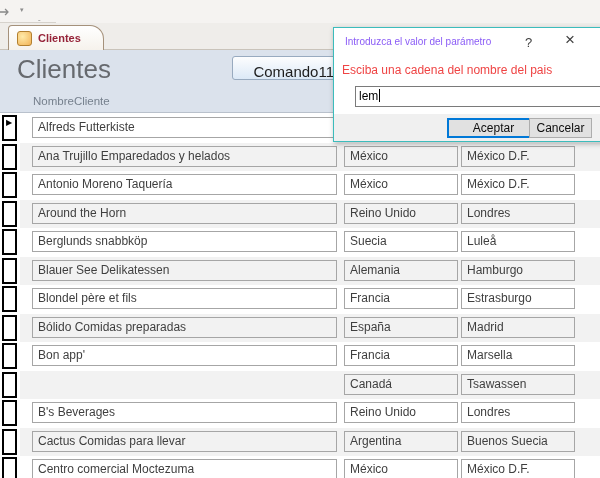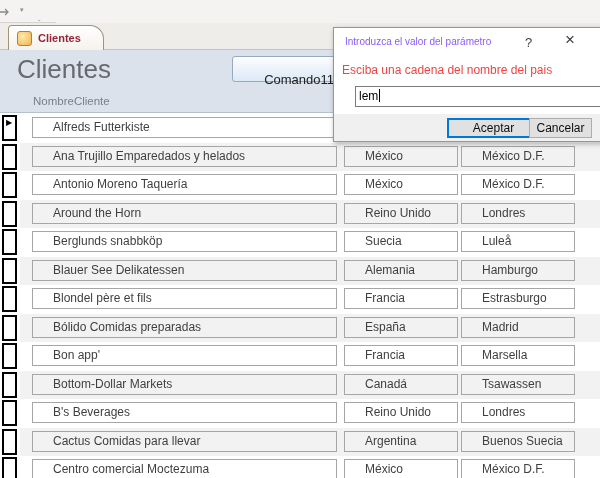--- a/index.html
+++ b/index.html
@@ -31,36 +31,36 @@
     border:1px solid #b3802f; }
   .tab-label { color:#962339; font-weight:bold; font-size:11px; }
 
   
   .formheader { position:absolute; top:50px; left:0; right:0; height:62px; background:#dbe2ec; }
   .form-title { position:absolute; left:17px; top:4px; font-size:26px; color:#66696e; }
   .cmd-button {
     position:absolute; left:232px; top:6px; width:112px; height:24px;
     background:linear-gradient(#fdfdfe,#dce9f7);
     border:1px solid #98aabf; border-radius:3px;
-    font-size:13px; color:#1d1d1d; text-align:right; padding:12px 9px; line-height:22px; box-sizing:border-box;
+    font-size:15px; color:#1d1d1d; text-align:right; padding:4px 9px; line-height:22px; box-sizing:border-box;
   }
   .col-header { position:absolute; left:33px; top:45px; font-size:11.5px; color:#76808d; }
 
   
   .detail { position:absolute; top:112px; left:0; right:0; bottom:0; background:#fff; border-top:1px solid #b9c1cc; padding-top:2px; }
   .row { position:relative; height:28.5px; }
   .row.alt::before { content:""; position:absolute; left:20px; right:0; top:-1px; bottom:1px; background:#f2f2f2; }
   .selbox {
     position:absolute; left:2px; top:0px; width:15px; height:26px;
     border:2px solid #000; background:#fff; box-sizing:border-box; z-index:1;
     font-size:8px; line-height:11px; color:#000; padding-left:2px;
   }
   .cell {
     position:absolute; top:2px; height:21px; border:1px solid #a6a6a6;
-    font-size:12px; color:#3f3f3f; line-height:19px; padding:0 20px;
+    font-size:12px; color:#3f3f3f; line-height:19px; padding:0 5px;
     box-sizing:border-box; background:#fff; z-index:1;
     white-space:nowrap; overflow:hidden;
   }
   .alt .cell { background:#f2f2f2; }
   .cell.name    { left:32px;  width:305px; }
   .cell.country { left:344px; width:114px; }
   .cell.city    { left:461px; width:114px; }
 
   
   .dialog {
@@ -164,21 +164,20 @@
     <span class="cell city">Madrid</span>
   </div>
       <div class="row">
     <span class="selbox"></span>
     <span class="cell name">Bon app'</span>
     <span class="cell country">Francia</span>
     <span class="cell city">Marsella</span>
   </div>
       <div class="row alt">
     <span class="selbox"></span>
-    <span class="cell name">Bottom-Dollar Markets</span>
     <span class="cell country">Canadá</span>
     <span class="cell city">Tsawassen</span>
   </div>
       <div class="row">
     <span class="selbox"></span>
     <span class="cell name">B's Beverages</span>
     <span class="cell country">Reino Unido</span>
     <span class="cell city">Londres</span>
   </div>
       <div class="row alt">

